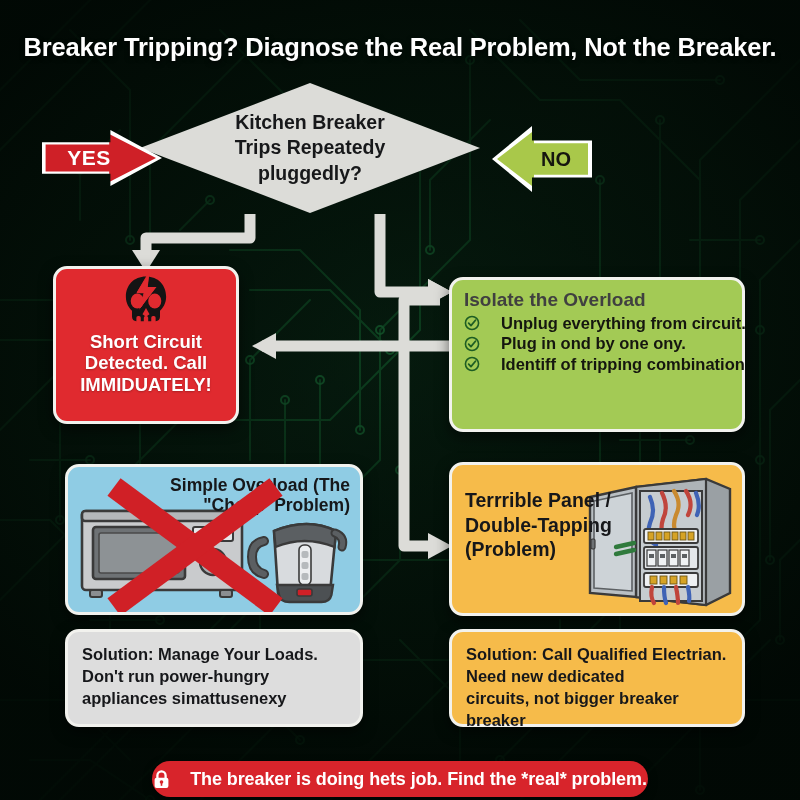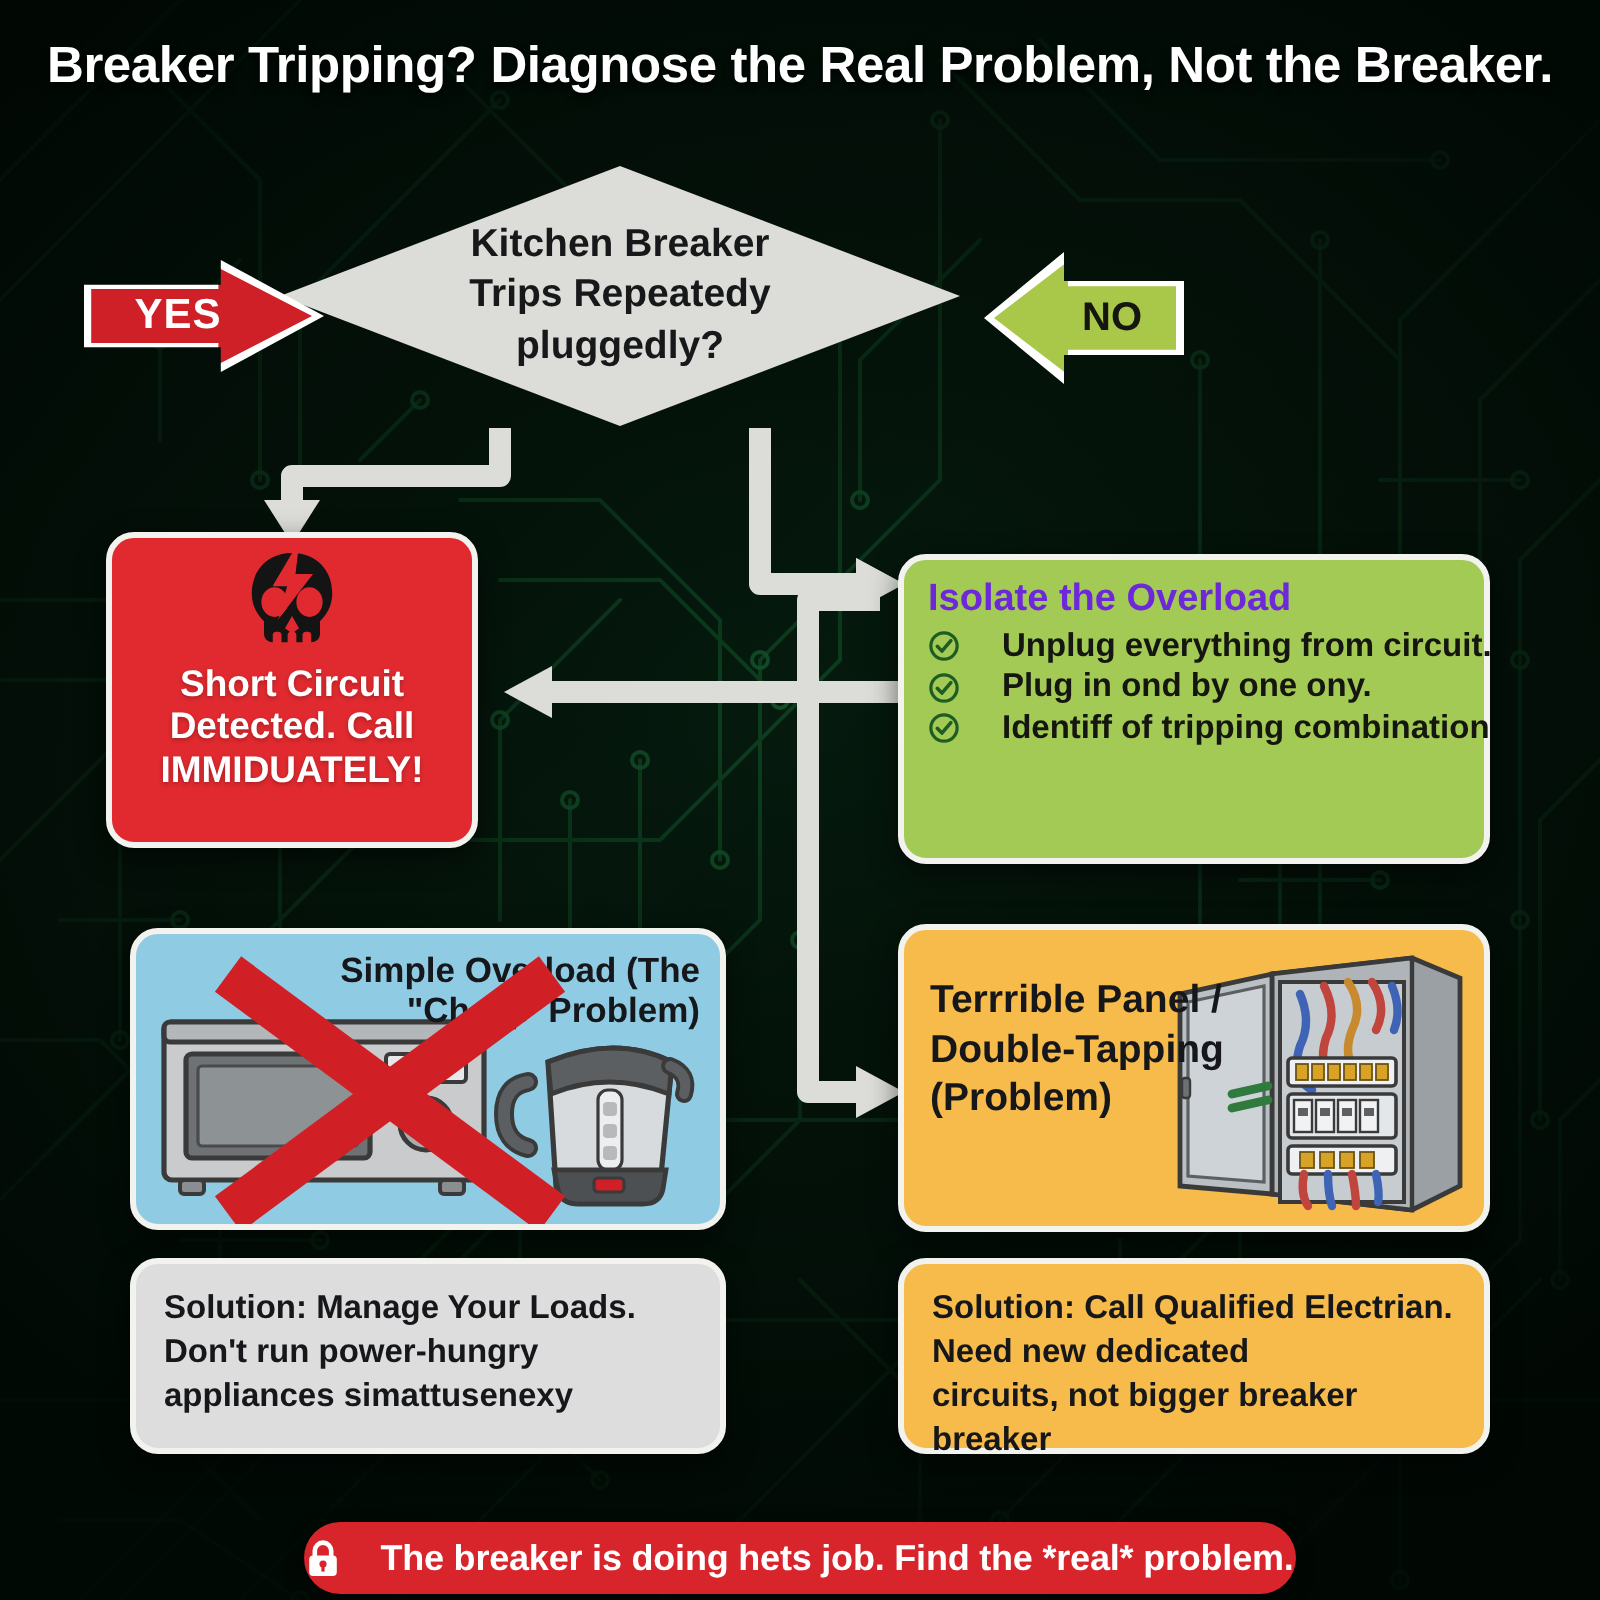--- a/index.html
+++ b/index.html
@@ -24,21 +24,21 @@
     position: absolute; inset: 0;
     z-index: 1;
     pointer-events: none;
     background:
       radial-gradient(ellipse 70% 55% at 50% 45%, rgba(2,18,9,0.55) 0%, rgba(2,12,6,0.88) 70%, rgba(1,8,4,0.96) 100%);
   }
 
   
   #title {
     position: absolute;
-    top: 19px; left: 0; width: 800px;
+    top: 33px; left: 0; width: 800px;
     text-align: center;
     z-index: 6;
     color: #ffffff;
     font-size: 25.5px;
     font-weight: bold;
     letter-spacing: -0.2px;
     font-stretch: condensed;
     text-shadow: 0 2px 5px rgba(0,0,0,0.85);
     white-space: nowrap;
   }
@@ -140,21 +140,21 @@
   }
   #danger-text span { display: block; }
 
   
   #isolate-box {
     left: 449px; top: 277px; width: 296px; height: 155px;
     background: #a3ca55;
     padding: 10px 12px 8px 12px;
   }
   #isolate-title {
-    color: #6d28d9; font-size: 19px; font-weight: bold;
+    color: #404040; font-size: 19px; font-weight: bold;
     font-stretch: condensed; margin-bottom: 3px; line-height: 1.1;
   }
   .check-row {
     display: flex; align-items: center; gap: 21px;
     margin-top: 2px;
   }
   .check-icon { width: 16px; height: 16px; flex: 0 0 16px; }
   .check-label {
     color: #15160f; font-size: 16.5px; font-weight: bold;
     font-stretch: condensed; line-height: 1.12;

